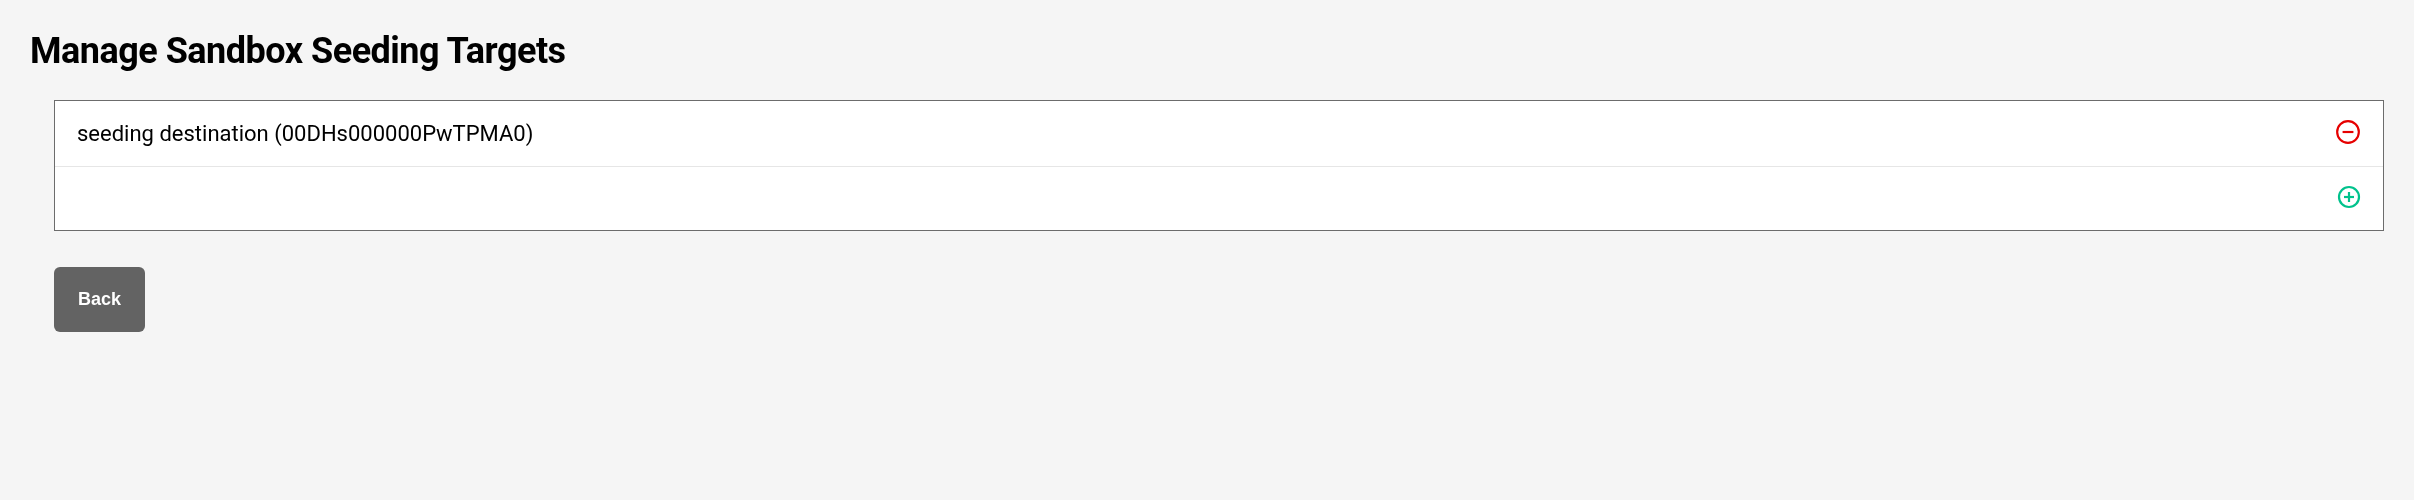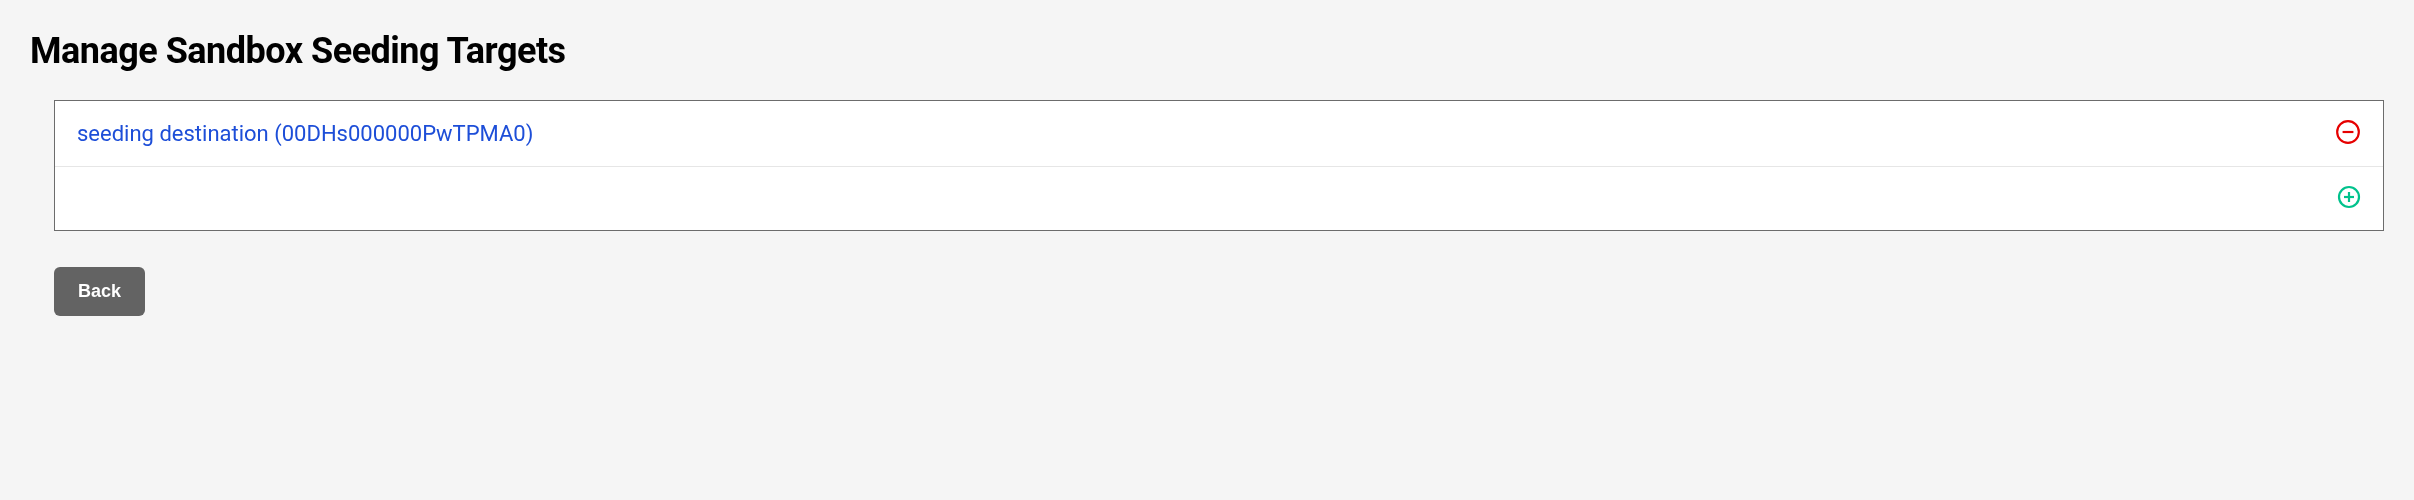--- a/index.html
+++ b/index.html
@@ -31,21 +31,21 @@
       justify-content: space-between;
       padding: 18px 22px;
       border-bottom: 1px solid #e6e6e6;
       min-height: 62px;
     }
     .target-row:last-child {
       border-bottom: none;
     }
     .target-label {
       font-size: 22px;
-      color: #1d4ed8;
+      color: #000000;
       font-weight: 400;
     }
     .icon-button {
       background: none;
       border: none;
       cursor: pointer;
       padding: 0;
       display: flex;
       align-items: center;
       justify-content: center;
@@ -56,21 +56,21 @@
     }
     .add-icon svg {
       width: 24px;
       height: 24px;
     }
     .back-button {
       background-color: #636363;
       color: #fff;
       border: none;
       border-radius: 6px;
-      padding: 14px 24px;
+      padding: 22px 24px;
       font-size: 18px;
       font-weight: 700;
       cursor: pointer;
       margin-left: 24px;
     }
   </style>
 </head>
 <body>
 
 

